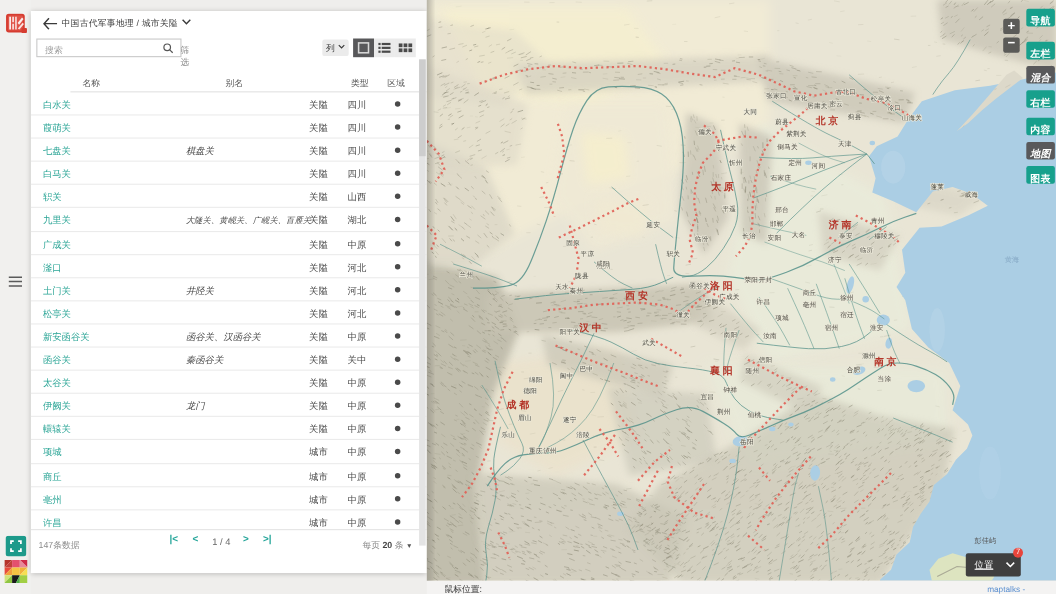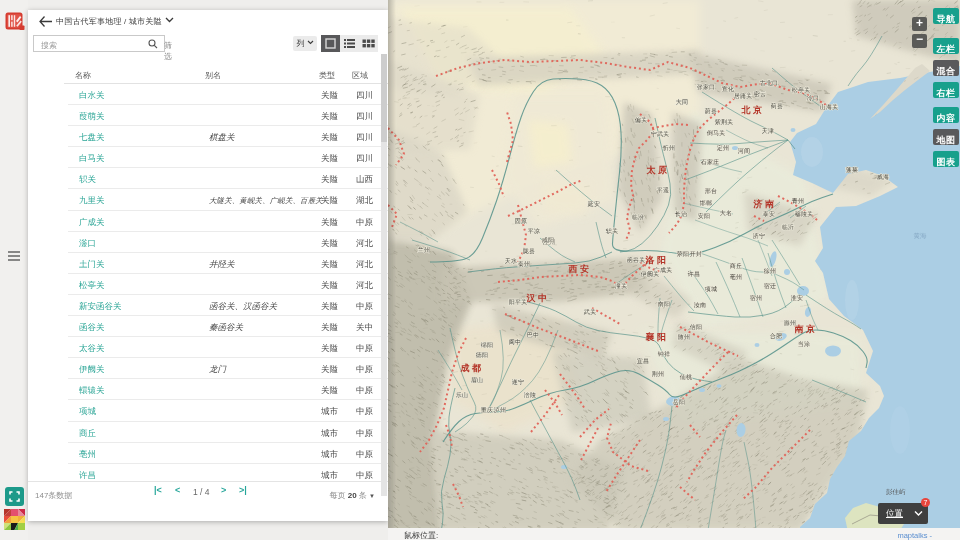--- a/index.html
+++ b/index.html
@@ -23,35 +23,35 @@
 .srow{position:relative;height:30px;}
 .sbox{position:absolute;left:5px;top:1px;width:132px;height:17px;border:1px solid #c9c9c9;background:#fff;}
 .sbox .ph1{position:absolute;left:7px;top:4px;font-size:8px;color:#9b9b9b;}
 .sbox .ph2{position:absolute;left:85px;top:4px;font-size:8px;color:#8a8a8a;margin-left:45px;}
 .colbtn{position:absolute;left:265px;top:2px;width:24px;height:15px;background:#ebebeb;border-radius:2px;
  font-size:8px;color:#3a3a3a;text-align:center;line-height:15px;}
 .vseg{position:absolute;top:1px;height:17px;width:19px;background:#ebebeb;}
 
 .thead{position:relative;height:20px;border-bottom:1px solid #e2e2e2;font-size:8px;color:#555;margin-left:36px;}
 .thead span{position:absolute;top:6px;}
-.trow{position:relative;height:21.1px;border-bottom:1px solid #ebebeb;font-size:8.5px;margin-left:40px;}
+.trow{position:relative;height:21.1px;border-bottom:1px solid #ebebeb;font-size:8.5px;}
 .trow .nm{position:absolute;left:11px;top:6px;color:#2ba596;}
 .trow .al{position:absolute;left:141px;top:6px;color:#4a4a4a;font-style:italic;}
 .trow .tp{position:absolute;left:253px;top:6px;color:#4a4a4a;}
 .trow .rg{position:absolute;left:288px;top:6px;color:#4a4a4a;}
 .trow .dt{position:absolute;left:331px;top:8px;width:5px;height:5px;border-radius:50%;background:#4a4a4a;}
 .pgrow{position:absolute;left:0;bottom:0;width:360px;height:40px;background:#fff;border-top:1px solid #e4e4e4;}
 .pgrow .cnt{position:absolute;left:7px;top:8px;font-size:8px;color:#8d8d8d;}
 .pp{position:absolute;top:3px;color:#26a69a;font-weight:bold;font-size:9px;}
 .pgrow .per{position:absolute;right:13px;top:8px;font-size:8px;color:#8d8d8d;}
 
 .sbtn{position:absolute;left:933px;width:26px;height:16px;border-radius:2px;color:#fff;
  font-size:9px;font-weight:bold;text-align:center;line-height:22px;letter-spacing:0.5px;}
 .teal{background:#17a08c;}
-.dark{background:#59595b;}
+.dark{background:#59595b;font-style:italic;}
 
 #msearch{position:absolute;left:6px;top:13px;width:129px;height:22px;background:#fcfcfb;
  box-shadow:0 1px 3px rgba(0,0,0,.25);border-radius:1px;}
 #msearch .t{position:absolute;left:8px;top:6px;font-size:8.5px;color:#a5a5a5;}
 .zbtn{position:absolute;left:524px;width:15px;height:14px;background:#5b5b58;border-radius:2px;
  color:#fff;font-size:12px;font-weight:bold;text-align:center;line-height:13px;}
 #locbtn{position:absolute;left:490px;top:503px;width:50px;height:21px;background:#3f3f3f;border-radius:2px;}
 #locbtn .t{position:absolute;left:8px;top:5px;font-size:8.5px;color:#fff;text-decoration:underline;}
 #locbtn .c{position:absolute;left:36px;top:7px;}
 #badge{position:absolute;left:533px;top:498px;width:9px;height:9px;border-radius:50%;background:#e8453c;

